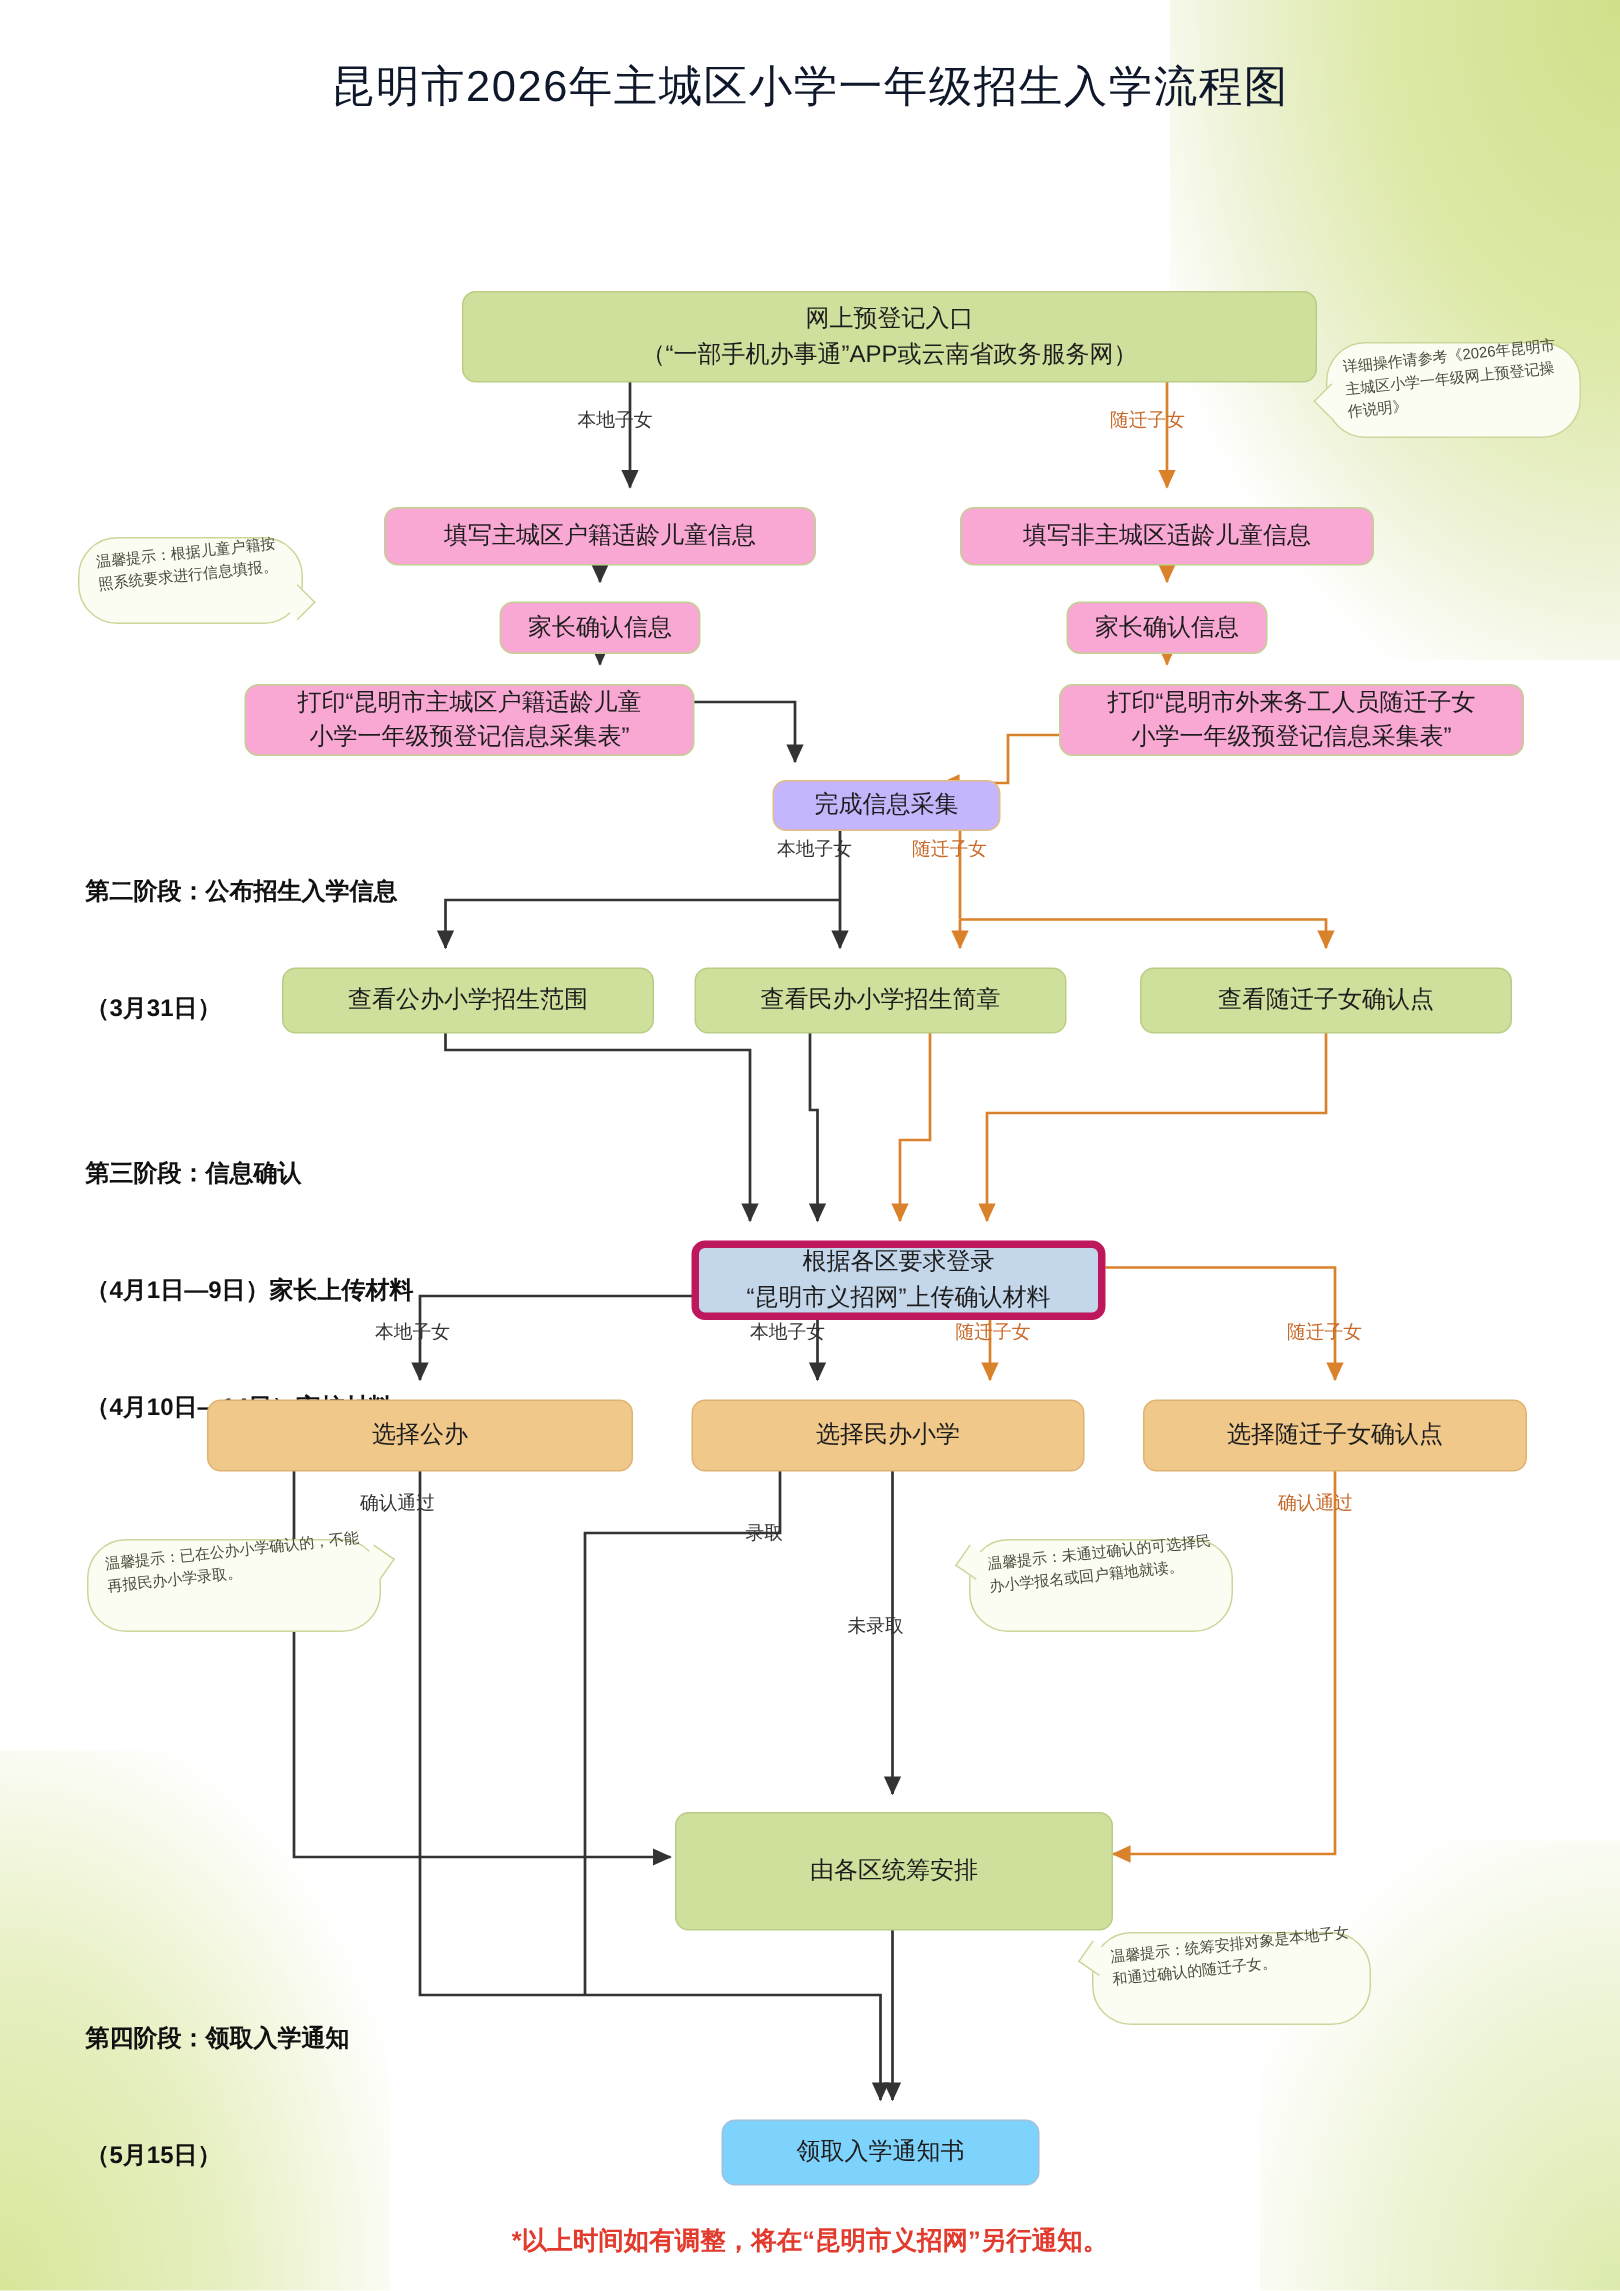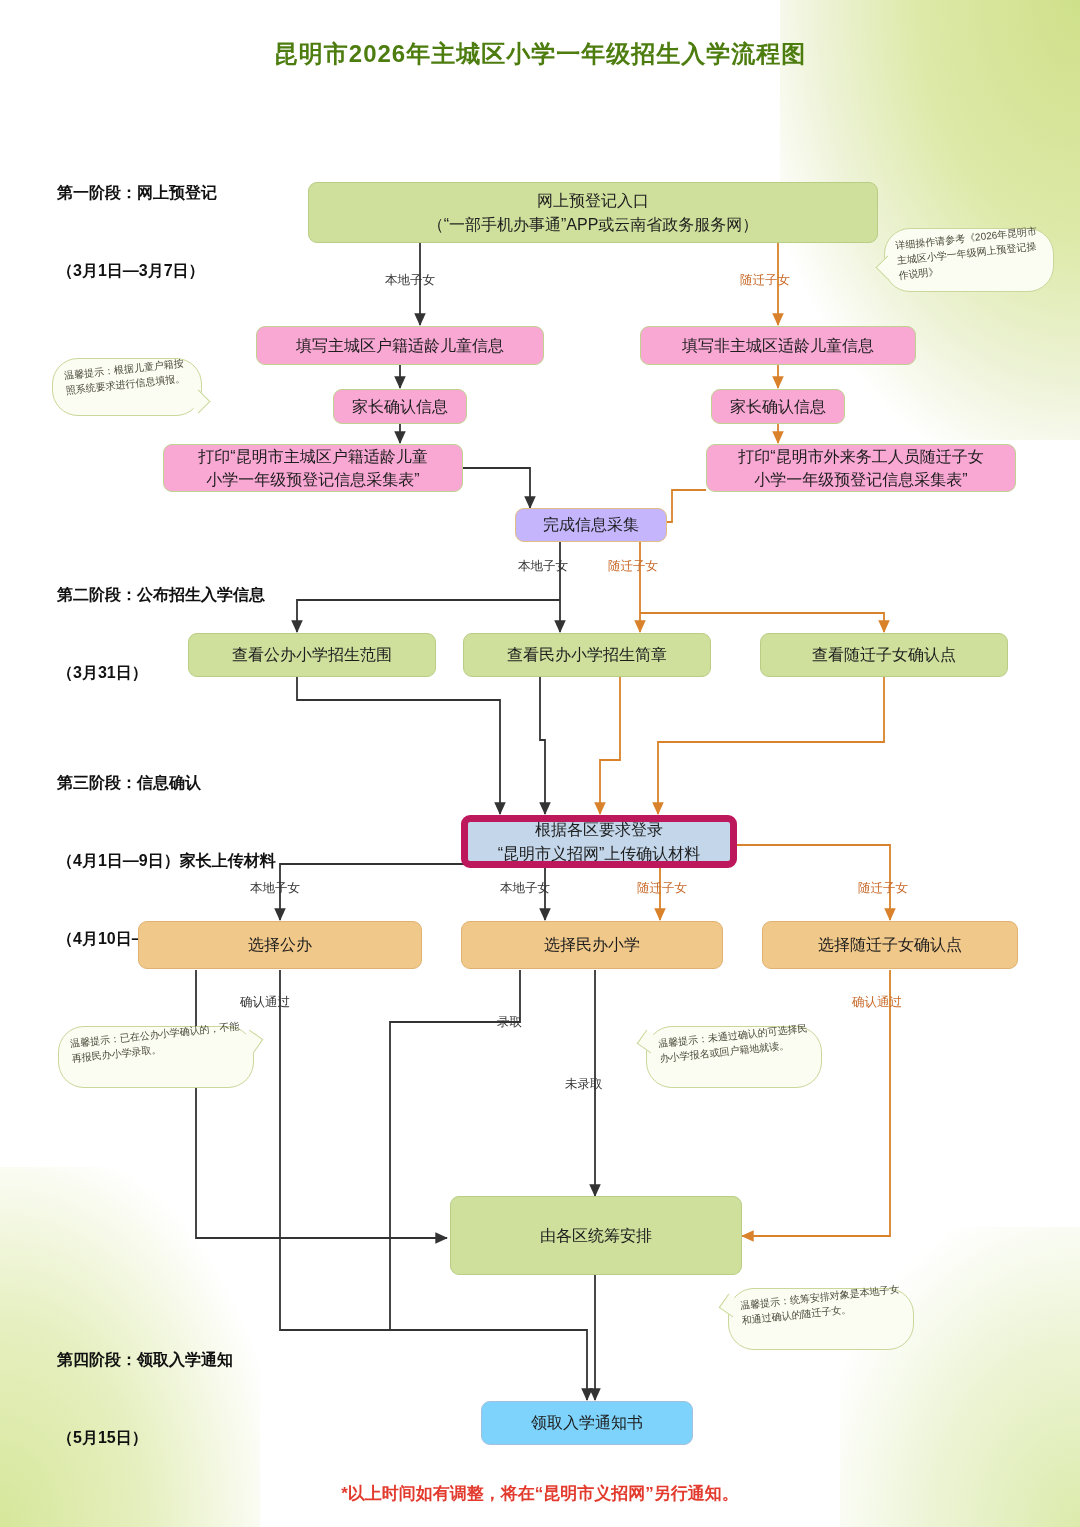--- a/index.html
+++ b/index.html
@@ -22,34 +22,35 @@
   .bg-br{
     position:absolute;bottom:0;right:0;width:240px;height:300px;
     background:radial-gradient(ellipse at 100% 100%, #dcebac 0%, #edf4d6 45%, rgba(255,255,255,0) 80%);
     pointer-events:none;
   }
   #canvas{position:absolute;inset:0;}
   svg.wires{position:absolute;left:0;top:0;width:1080px;height:1527px;pointer-events:none;}
 
   .title{
     position:absolute;left:0;top:38px;width:1080px;text-align:center;
-    font-size:24px;font-weight:bold;color:#4d7c0f;letter-spacing:1px;
+    font-size:29px;font-weight:normal;color:#0f172a;letter-spacing:1px;
   }
   .phase{
     position:absolute;font-size:16px;font-weight:bold;color:#111;line-height:26px;white-space:pre;
   }
   .node{
     position:absolute;box-sizing:border-box;
     border-radius:9px;display:flex;align-items:center;justify-content:center;
     text-align:center;font-size:16px;color:#1d1d1d;line-height:1.45;
     padding:6px 10px;
+    margin-top:12px;
   }
   .green{background:#cfdf9c;border:1px solid #b9cd84;}
   .green2{background:#f9a8d4;border:1px solid #c0d28f;}
-  .blue{background:#c3d6ea;border:7px solid #be185d;}
+  .blue{background:#c3d6ea;border:5px solid #be185d;}
   .blue2{background:#7dd3fc;border:1px solid #a3bfdb;}
   .orange{background:#f0c88a;border:1px solid #e0b271;}
   .tan{background:#c4b5fd;border:1px solid #e2bd82;}
 
   .edge-label{
     position:absolute;font-size:12.5px;color:#3a3a3a;background:transparent;white-space:nowrap;
   }
   .edge-label.org{color:#c86a2a;}
   .edge-label.blk{color:#333;}
 
@@ -139,24 +140,20 @@
       <path d="M520,970 L520,1022 L390,1022 L390,1330" stroke="#333"></path>
 
       <path d="M595,970 L595,1196" stroke="#333" marker-end="url(#arrB)"></path>
 
       <path d="M890,970 L890,1236 L742,1236" stroke="#d9822b" marker-end="url(#arrO)"></path>
 
       <path d="M595,1275 L595,1400" stroke="#333" marker-end="url(#arrB)"></path>
     </g>
   </svg>
 
-  <div class="phase" style="left:57px;top:128px;">
-    <div>第一阶段：网上预登记</div>
-    <div>（3月1日—3月7日）</div>
-  </div>
   <div class="phase" style="left:57px;top:530px;">
     <div>第二阶段：公布招生入学信息</div>
     <div>（3月31日）</div>
   </div>
   <div class="phase" style="left:57px;top:718px;">
     <div>第三阶段：信息确认</div>
     <div>（4月1日—9日）家长上传材料</div>
     <div>（4月10日—14日）审核材料</div>
   </div>
   <div class="phase" style="left:57px;top:1295px;">

